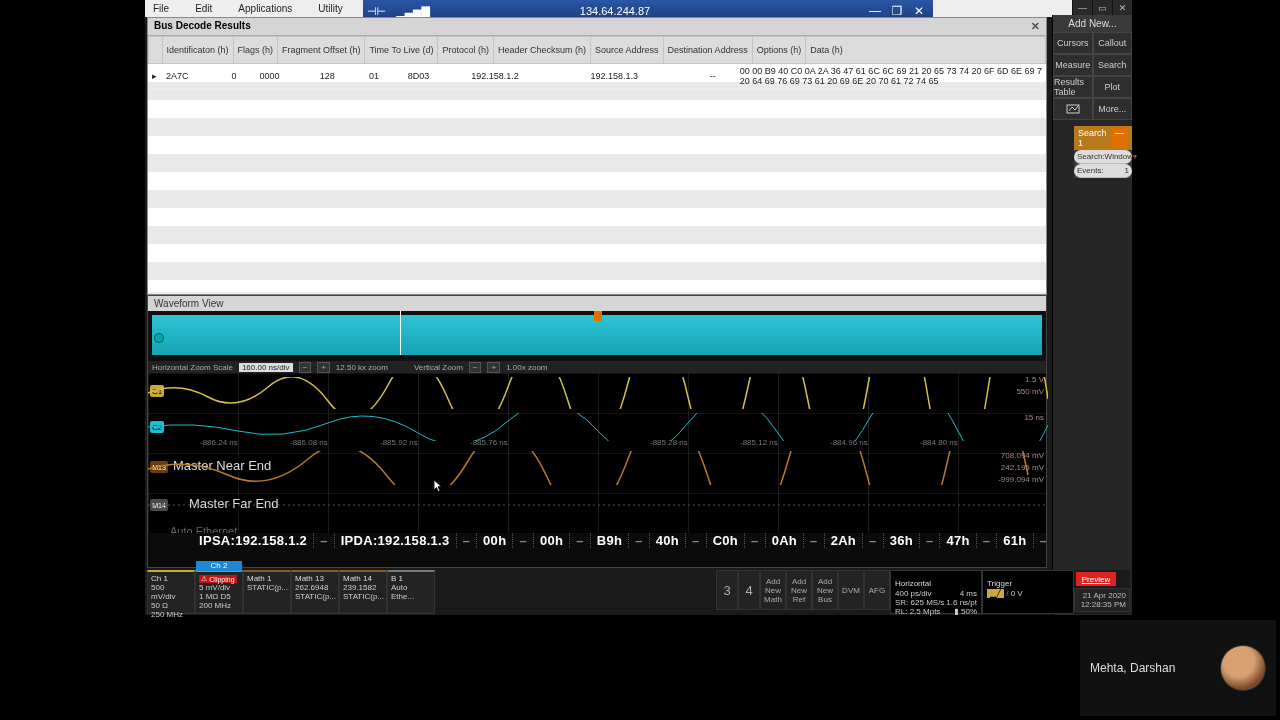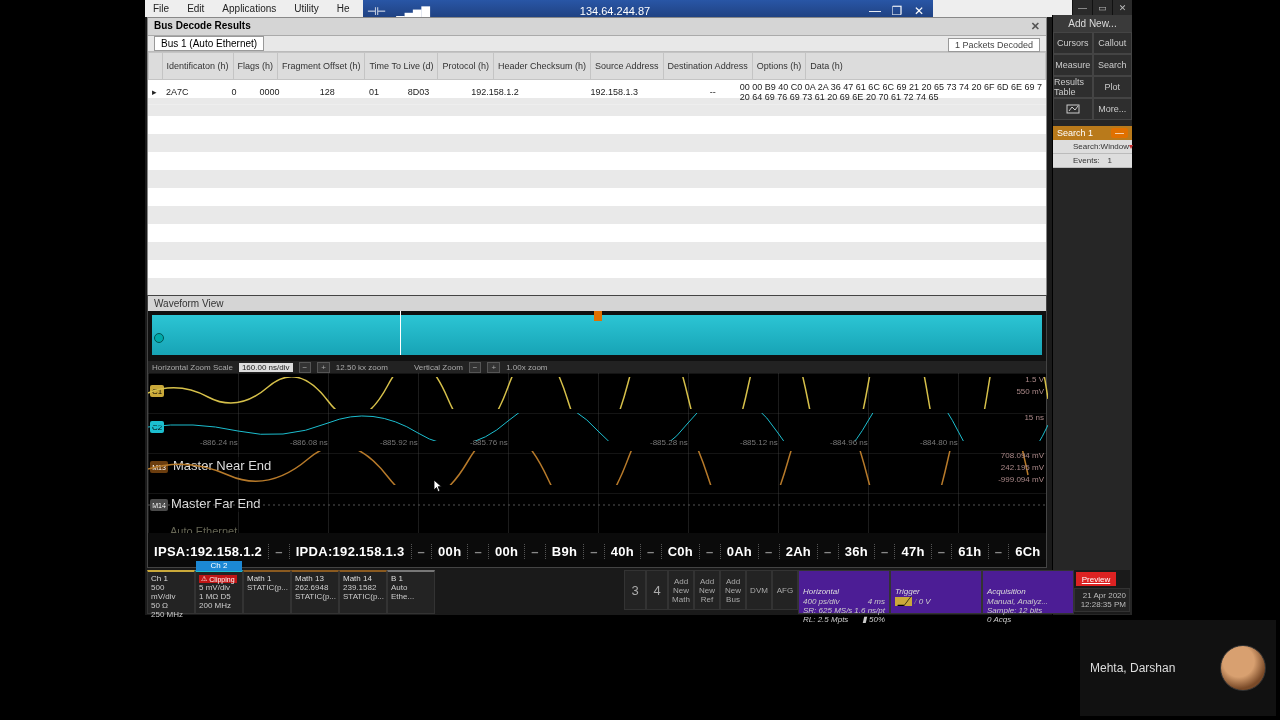--- a/index.html
+++ b/index.html
@@ -1,33 +1,33 @@
 <!DOCTYPE html>
 <html><head>
 <meta charset="utf-8">
 <style>
   * { margin:0; padding:0; box-sizing:border-box; font-family: "Segoe UI", Arial, sans-serif; }
   body { background:#000; width:1280px; height:720px; overflow:hidden; position:relative; }
   .app-window { position:absolute; left:145px; top:0; width:987px; height:615px; background:#1a1a1a; }
-  .menu-bar { height:17px; background:#eeeeee; display:flex; font-size:10px; color:#222; align-items:center; padding-left:8px; gap:18px; }
+  .menu-bar { height:17px; background:#eeeeee; display:flex; font-size:10px; color:#222; align-items:center; padding-left:8px; gap:26px; }
   .menu-bar span { cursor:default; }
   .remote-bar { position:absolute; left:218px; top:0; width:570px; height:22px; background:linear-gradient(#2956a6,#1d3c78); border-radius:0 0 4px 4px; display:flex; align-items:center; justify-content:center; color:#fff; font-size:11px; }
   .remote-bar .ip { flex:1; text-align:center; }
   .remote-bar .btns { display:flex; gap:6px; padding-right:6px; align-items:center;}
   .remote-bar .wbtn { width:16px; height:14px; color:#fff; font-size:12px; text-align:center; }
   .remote-pin { position:absolute; left:4px; display:flex; gap:10px; }
 
   
   .right-panel { position:absolute; right:0; top:15px; width:80px; height:600px; background:#262626; border-left:1px solid #000; }
   .rp-title { background:#3a3a3a; color:#ddd; font-size:10px; padding:3px 4px; text-align:center; }
   .rp-row { display:flex; }
   .rp-btn { flex:1; background:#2e2e2e; border:1px solid #444; color:#ccc; font-size:9px; height:22px; display:flex; align-items:center; justify-content:center; cursor:pointer; }
-  .search-box { margin-top:6px; background:#3a3a3a; }
+  .search-box { margin-top:6px; background:#3a3a3a;margin-left:21px; }
   .search-head { background:#b97a1b; color:#fff; font-size:9px; padding:2px 4px; display:flex; justify-content:space-between; }
-  .search-line { background:#ddd; color:#333; font-size:8px; padding:2px 20px; border-bottom:1px solid #bbb; display:flex; justify-content:space-between; }
+  .search-line { background:#ddd; color:#333; font-size:8px; padding:2px 3px; border-bottom:1px solid #bbb; display:flex; justify-content:space-between;border-radius:7px; }
 
   
   .decode-panel { position:absolute; left:2px; top:17px; width:900px; height:278px; background:#eee; border:1px solid #888; }
   .decode-title { background:#d5d5d5; font-size:10px; padding:2px 6px; display:flex; justify-content:space-between; border-bottom:1px solid #aaa;font-weight:bold; }
   .decode-close { font-size:11px; color:#555; cursor:pointer; }
   .bus-tab { background:#e8e8e8; font-size:10px; padding:2px 6px; border-bottom:1px solid #bbb; }
   .bus-tab span { background:#fff; border:1px solid #999; padding:1px 6px; }
   .pkt-count { float:right; font-size:9px; color:#444; padding-right:6px; }
   .dec-table { width:100%; border-collapse:collapse; font-size:9px; }
   .dec-table th { background:#dcdcdc; text-align:left; padding:8px 4px; border:1px solid #c4c4c4; color:#333; font-weight:normal; white-space:nowrap; }
@@ -60,38 +60,38 @@
   .ch1-badge { background:#caa93a; color:#000; }
   .ch2-badge { background:#1cbecf; color:#000; }
   .m13-badge { background:#6b3d0e; color:#fff; font-size:7px; width:18px; }
   .m14-badge { background:#4a4a4a; color:#fff; font-size:7px; width:18px; }
   .b1-badge  { background:#555; color:#fff; font-size:7px; width:18px; }
   svg.waveline { position:absolute; left:0; }
   .tlabels { position:absolute; top:65px; left:0; right:0; font-size:8px; color:#777; }
   .tlabels span{ position:absolute; }
   .right-scale { position:absolute; right:2px; font-size:8px; color:#a88; text-align:right; }
 
-  .bus-row { position:absolute; left:0; right:0; bottom:0; height:26px; background:#0b0b0b; display:flex; align-items:flex-end; font-size:13px; color:#fff; overflow:hidden; }
+  .bus-row { position:absolute; left:0; right:0; bottom:0; height:26px; background:#0b0b0b; display:flex; align-items:flex-start; font-size:13px; color:#fff; overflow:hidden;padding-left:45px; }
   .bus-seg { padding:0 6px; border-right:1px dotted #555; white-space:nowrap; font-weight:bold; letter-spacing:.3px; }
   .bus-pre { position:absolute; left:22px; bottom:22px; font-size:11px; color:#665; }
 
   
   .status-bar { position:absolute; left:2px; top:570px; width:983px; height:44px; background:#1a1a1a; display:flex; font-size:8px; color:#ccc; }
   .ch-card { width:48px; border:1px solid #333; background:#232323; padding:2px 3px; position:relative; }
   .ch-card.ch1 { border-top:2px solid #caa93a; }
   .ch-card.ch2 { border-top:2px solid #1cbecf; }
   .ch-card.m { border-top:2px solid #8a5a20; }
   .ch-card.b { border-top:2px solid #777; }
   .ch-card .t { color:#ddd; }
   .ch2-tab { position:absolute; top:-11px; left:0; right:0; height:10px; background:#1c88d4; color:#fff; text-align:center; font-size:8px; }
   .ch2-warn { background:#c01515; color:#fff; font-size:7px; padding:0 2px; display:inline-flex; align-items:center; gap:2px;}
   .flex-spacer { flex:1; }
   .big-btn { width:26px; height:40px; border:1px solid #333; background:#232323; display:flex; flex-direction:column; justify-content:center; align-items:center; color:#aaa; font-size:8px; }
   .num-btn { width:22px; height:40px; border:1px solid #333; background:#232323; display:flex; align-items:center; justify-content:center; color:#aaa; font-size:13px; }
-  .sys-card { width:92px; border:1px solid #333; background:#4c1d95; padding:16px 4px;font-style:italic; }
+  .sys-card { width:92px; border:1px solid #333; background:#000000; padding:8px 4px; }
   .sys-card .hd { color:#ddd; margin-bottom:1px; }
   .preview-btn { width:40px; height:14px; background:#d22; color:#fff; font-size:8px; display:flex; align-items:center; justify-content:center; margin:2px;text-decoration:underline; }
   .date-card { width:56px; border:1px solid #333; background:#232323; padding:2px 3px; text-align:right; color:#bbb; }
 
   
   .win-controls { position:absolute; right:0; top:0; height:15px; display:flex; }
   .win-controls div { width:20px; height:15px; background:#2a2a2a; color:#bbb; font-size:9px; display:flex; align-items:center; justify-content:center; border-left:1px solid #111;}
   
   
   .participant { position:absolute; right:4px; bottom:4px; width:196px; height:96px; background:#111; display:flex; align-items:center; justify-content:space-between; padding:0 10px; }
@@ -169,24 +169,20 @@
           <span>Events:</span>
           <span>1</span>
         </div>
     </div>
   </div>
 
   <div class="decode-panel">
     <div class="decode-title">
       <span>Bus Decode Results</span>
       <span class="decode-close">✕</span>
-    </div>
-    <div class="bus-tab">
-      <span>Bus 1 (Auto Ethernet)</span>
-      <span class="pkt-count">1 Packets Decoded</span>
     </div>
     <table class="dec-table">
       <thead>
           <tr>
         <th style="width:14px"></th>
         <th>Identificaton (h)</th>
         <th>Flags (h)</th>
         <th>Fragment Offset (h)</th>
         <th>Time To Live (d)</th>
         <th>Protocol (h)</th>
@@ -273,21 +269,21 @@
       <span class="ch-badge m13-badge" style="top:88px">M13</span>
       <span class="trace-label" style="top:84px;left:22px;font-size:13px">Master Near End</span>
       <svg class="waveline" style="top:78px" width="900" height="34">
         <path d="M0 18 Q40 6 80 24 T160 8 T240 26 T320 10 T400 28 T480 8 T560 26 T640 10 T720 28 T800 8 T880 24" stroke="#b77a2a" fill="none" stroke-width="1.5"></path>
       </svg>
       <span class="right-scale" style="top:78px">708.094 mV</span>
       <span class="right-scale" style="top:90px">242.195 mV</span>
       <span class="right-scale" style="top:102px">-999.094 mV</span>
 
       <span class="ch-badge m14-badge" style="top:126px">M14</span>
-      <span class="trace-label" style="top:122px;left:20px;font-size:13px">Master Far End</span>
+      <span class="trace-label" style="top:122px;left:38px;font-size:13px">Master Far End</span>
       <svg class="waveline" style="top:118px" width="900" height="28">
         <path d="M0 14 L900 14" stroke="#555" stroke-dasharray="2,3" fill="none"></path>
       </svg>
 
       <span class="bus-pre">Auto Ethernet</span>
       <span class="ch-badge b1-badge" style="bottom:6px;top:auto">B1</span>
       <div class="bus-row">
         <span style="width:22px"></span>
         <span class="bus-seg">IPSA:192.158.1.2</span>
         <span class="bus-seg" style="color:#888">–</span>
@@ -389,26 +385,20 @@
         </div>
       <div style="display:flex;justify-content:space-between">
           <span>RL: 2.5 Mpts</span>
           <span>▮ 50%</span>
         </div>
     </div>
     <div class="sys-card" style="width:92px">
       <div class="hd">Trigger</div>
       <div><span style="background:#caa93a;color:#000;padding:0 3px">▁╱</span> <span style="color:#888">/</span> <span>0 V</span></div>
     </div>
-    <div class="sys-card">
-      <div class="hd">Acquisition</div>
-      <div>Manual,     Analyz...</div>
-      <div>Sample: 12 bits</div>
-      <div>0 Acqs</div>
-    </div>
     <div style="display:flex;flex-direction:column">
       <div class="preview-btn">Preview</div>
       <div class="date-card">
         <div>21 Apr 2020</div>
         <div>12:28:35 PM</div>
       </div>
     </div>
   </div>
 
 </div>

